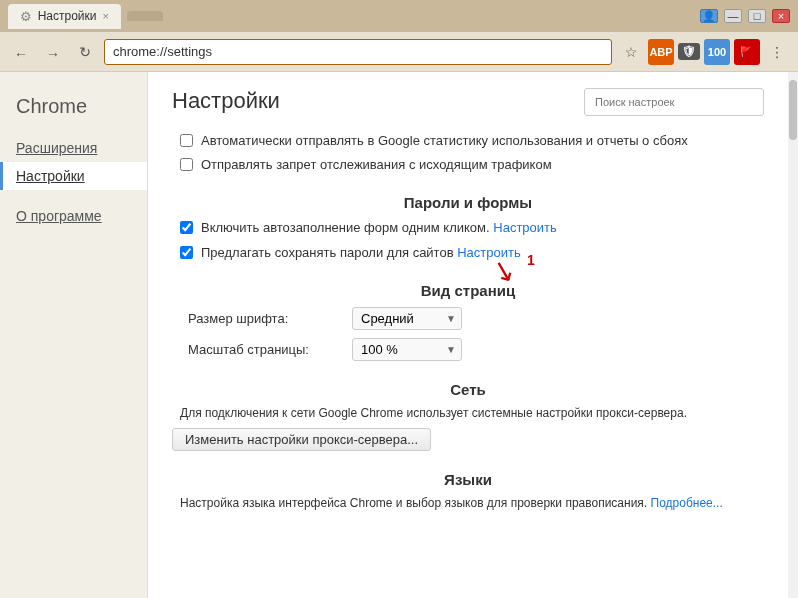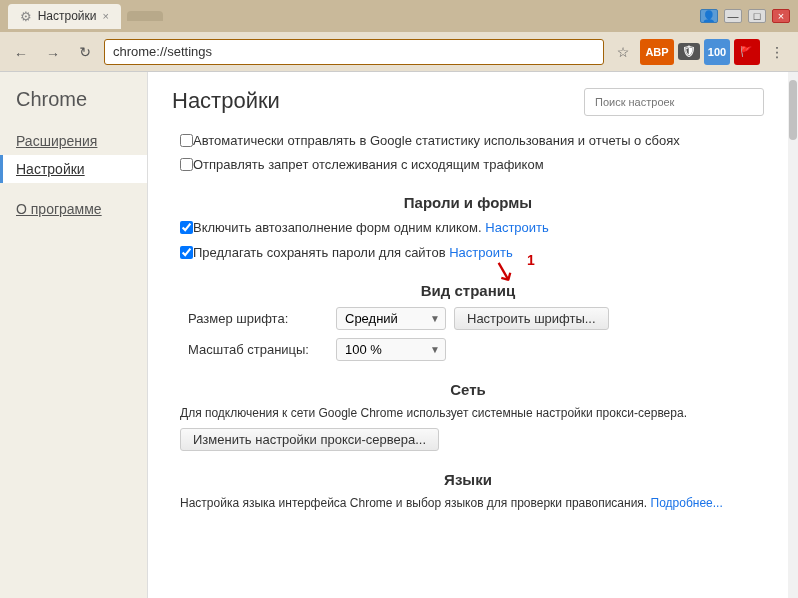--- a/index.html
+++ b/index.html
@@ -75,21 +75,21 @@
     .toolbar-icons { display: flex; gap: 4px; align-items: center; }
     .toolbar-icon {
       width: 26px; height: 26px;
       display: flex; align-items: center; justify-content: center;
       font-size: 14px; color: #555; cursor: pointer; border-radius: 3px;
     }
     .ext-btn {
       background: #e05a00;
       color: white;
       border-radius: 3px;
-      padding: 2px 17px;
+      padding: 2px 9px;
       font-size: 11px;
       font-weight: bold;
     }
     .ext-btn2 {
       background: #4a90d9;
       color: white;
       border-radius: 3px;
       padding: 2px 5px;
       font-size: 11px;
       font-weight: bold;
@@ -106,21 +106,21 @@
     .main-layout {
       display: flex;
       height: calc(598px - 72px);
       background: white;
     }
 
     
     .sidebar {
       width: 148px;
       background: #f2efe6;
-      padding: 16px 0;
+      padding: 23px 0;
       flex-shrink: 0;
       border-right: 1px solid #ddd;
     }
     .sidebar-brand {
       font-size: 20px;
       color: #555;
       padding: 0 16px 16px 16px;
     }
     .sidebar-item {
       padding: 6px 16px;
@@ -171,34 +171,35 @@
     .section-title {
       font-size: 15px;
       font-weight: bold;
       color: #333;
       margin: 16px 0 8px 0;
       text-align: center;
     }
     .checkbox-row {
       display: flex;
       align-items: flex-start;
+      gap: 8px;
       margin: 6px 0 6px 8px;
       color: #333;
       font-size: 13px;
       line-height: 1.4;
     }
     .checkbox-row input[type=checkbox] { margin-top: 2px; flex-shrink: 0; }
     .link { color: #1a73e8; text-decoration: none; cursor: pointer; }
 
     
     .form-row {
       display: flex;
       align-items: center;
       margin: 8px 0 8px 16px;
-      gap: 8px;
+      gap: 24px;
     }
     .form-label { width: 140px; color: #333; font-size: 13px; }
     .form-select {
       border: 1px solid #ccc;
       border-radius: 3px;
       padding: 3px 24px 3px 8px;
       font-size: 13px;
       background: #f9f9f9;
       appearance: none;
       -webkit-appearance: none;
@@ -326,36 +327,35 @@
 
     <div class="settings-section">
       <div class="section-title">Вид страниц</div>
       <div class="form-row">
         <span class="form-label">Размер шрифта:</span>
         <div class="select-wrap">
           <select class="form-select">
             <option>Средний</option>
           </select>
         </div>
-        <button class="form-button">Настроить шрифты...</button>
       </div>
       <div class="form-row">
         <span class="form-label">Масштаб страницы:</span>
         <div class="select-wrap">
           <select class="form-select">
             <option>100 %</option>
           </select>
         </div>
       </div>
     </div>
 
     <div class="settings-section">
       <div class="section-title">Сеть</div>
       <div class="network-text">Для подключения к сети Google Chrome использует системные настройки прокси-сервера.</div>
-      <div style="margin-left:8px;">
+      <div style="">
         <button class="form-button">Изменить настройки прокси-сервера...</button>
       </div>
     </div>
 
     <div class="settings-section">
       <div class="section-title">Языки</div>
       <div class="network-text">
         <span>Настройка языка интерфейса Chrome и выбор языков для проверки правописания.</span>
         <a class="link">Подробнее...</a>
       </div>

